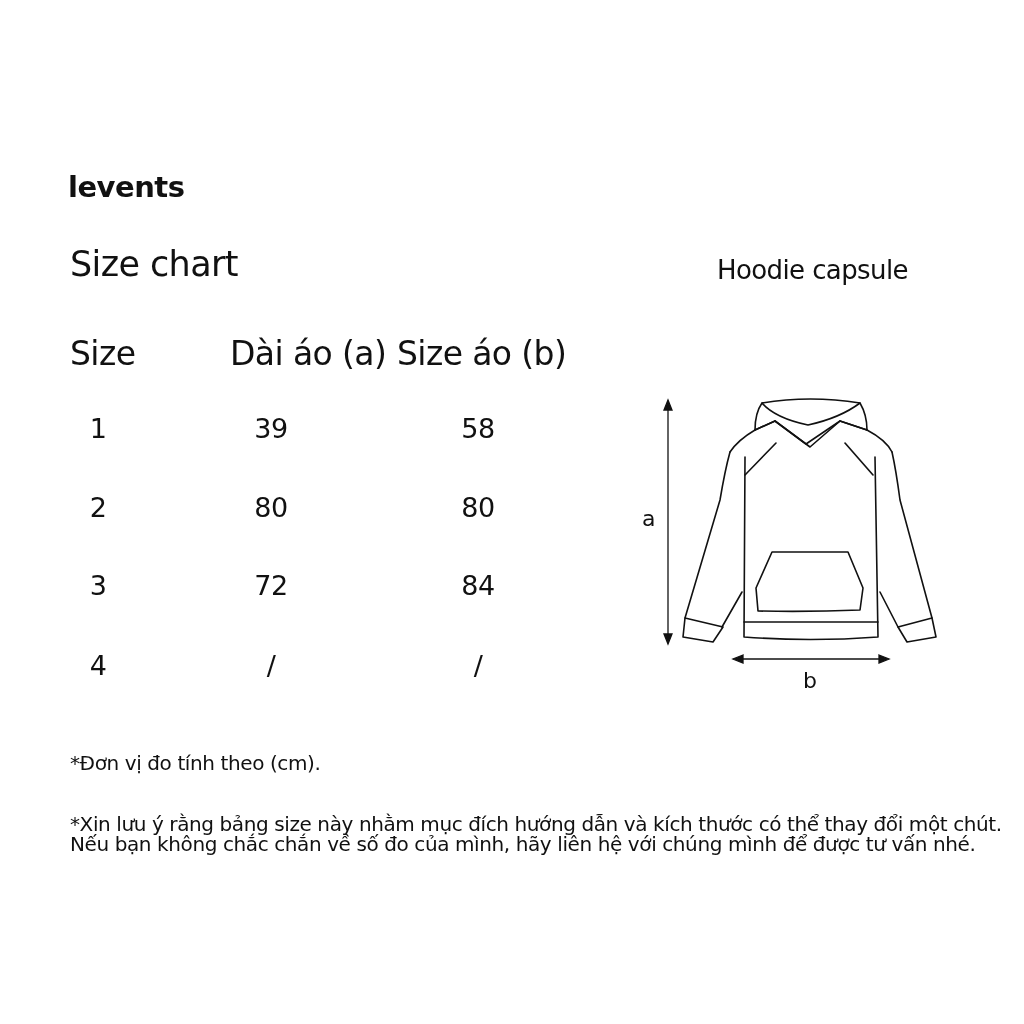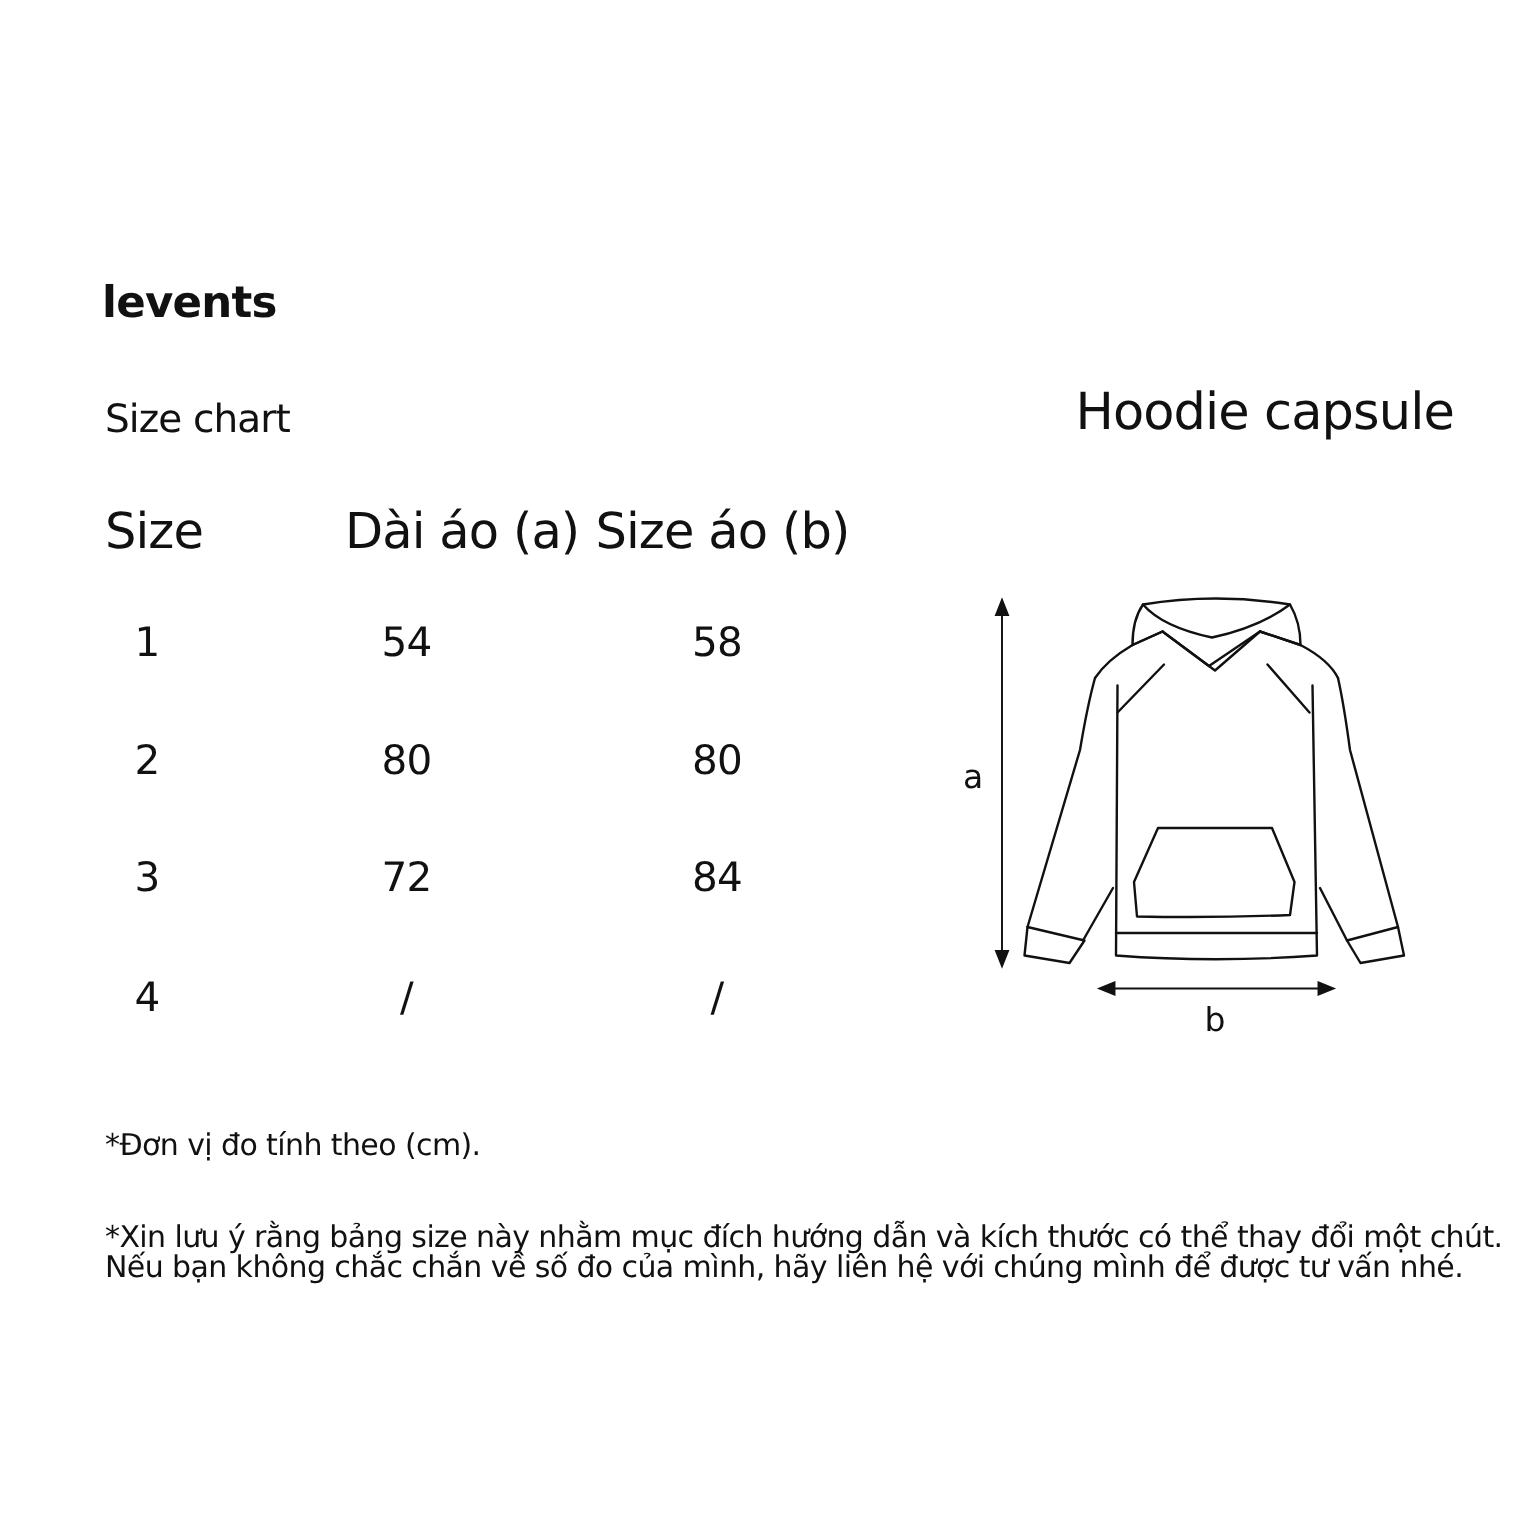--- a/index.html
+++ b/index.html
@@ -1,42 +1,42 @@
 <!DOCTYPE html>
 <html><head>
 <meta charset="utf-8">
 <style>
   html, body { margin:0; padding:0; }
   body { width:1024px; height:1024px; background:#ffffff; position:relative; overflow:hidden;
          font-family:"DejaVu Sans", sans-serif; color:#111111; }
   .abs { position:absolute; white-space:nowrap; }
-  .brand { left:68px; top:184px; font-size:29px; font-weight:bold; letter-spacing:-0.5px; }
-  .title { left:70px; top:265px; font-size:26px; letter-spacing:-0.6px; }
-  .subtitle { left:717px; top:255px; font-size:34px; letter-spacing:-0.6px; }
+  .brand { left:68px; top:170px; font-size:29px; font-weight:bold; letter-spacing:-0.5px; }
+  .title { left:70px; top:244px; font-size:35px; letter-spacing:-0.6px; }
+  .subtitle { left:717px; top:255px; font-size:26px; letter-spacing:-0.6px; }
   .hdr { top:334px; font-size:33px; letter-spacing:-0.6px; }
   .cell { font-size:27px; text-align:center; width:80px; letter-spacing:-0.5px; }
   .note { left:70px; font-size:20px; letter-spacing:-0.4px; }
   svg { position:absolute; left:0; top:0; }
   .lbl { font-size:22px; }
 </style>
 </head>
 <body>
 
 <div class="abs brand">levents</div>
 <div class="abs title">Size chart</div>
 <div class="abs subtitle">Hoodie capsule</div>
 
 <div>
   <div class="abs hdr" style="left:70px;">Size</div>
   <div class="abs hdr" style="left:230px;">Dài áo (a)</div>
   <div class="abs hdr" style="left:397px;">Size áo (b)</div>
 
   <div>
     <div class="abs cell" style="left:58px; top:413px;">1</div>
-    <div class="abs cell" style="left:231px; top:413px;">54</div>
+    <div class="abs cell" style="left:231px; top:413px;">39</div>
     <div class="abs cell" style="left:438px; top:413px;">58</div>
   </div>
   <div>
     <div class="abs cell" style="left:58px; top:492px;">2</div>
     <div class="abs cell" style="left:231px; top:492px;">80</div>
     <div class="abs cell" style="left:438px; top:492px;">80</div>
   </div>
   <div>
     <div class="abs cell" style="left:58px; top:570px;">3</div>
     <div class="abs cell" style="left:231px; top:570px;">72</div>

